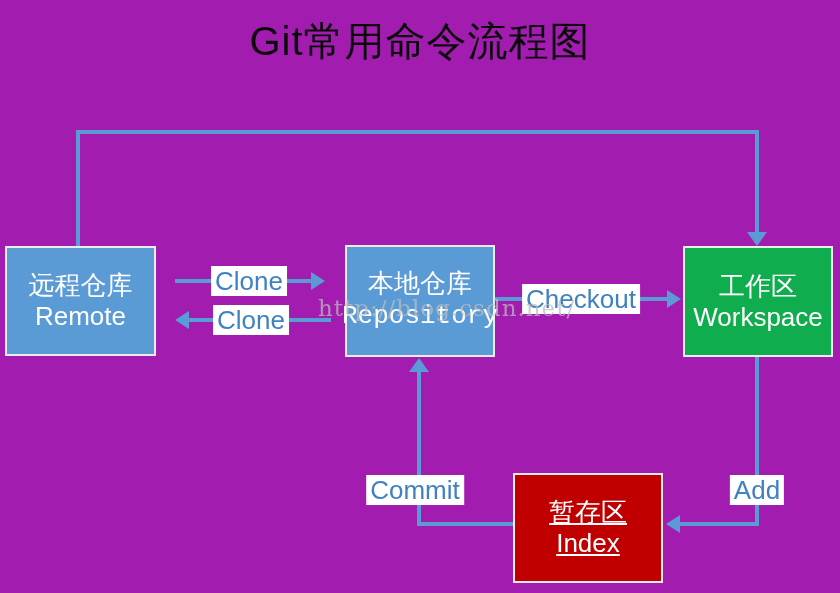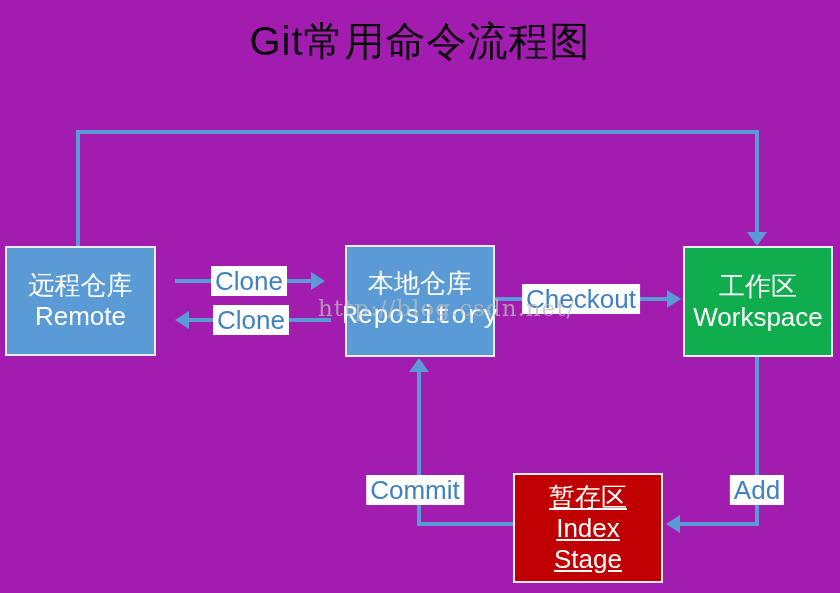--- a/index.html
+++ b/index.html
@@ -83,18 +83,17 @@
     <span>本地仓库</span>
     <span>Repository</span>
   </div>
   <div class="node green" id="node-workspace">
     <span>工作区</span>
     <span>Workspace</span>
   </div>
   <div class="node red" id="node-index">
     <span>暂存区</span>
     <span>Index</span>
-    <span>Stage</span>
   </div>
 
   <div class="watermark">http://blog.csdn.net/</div>
 
 </div>
 
 </body></html>

